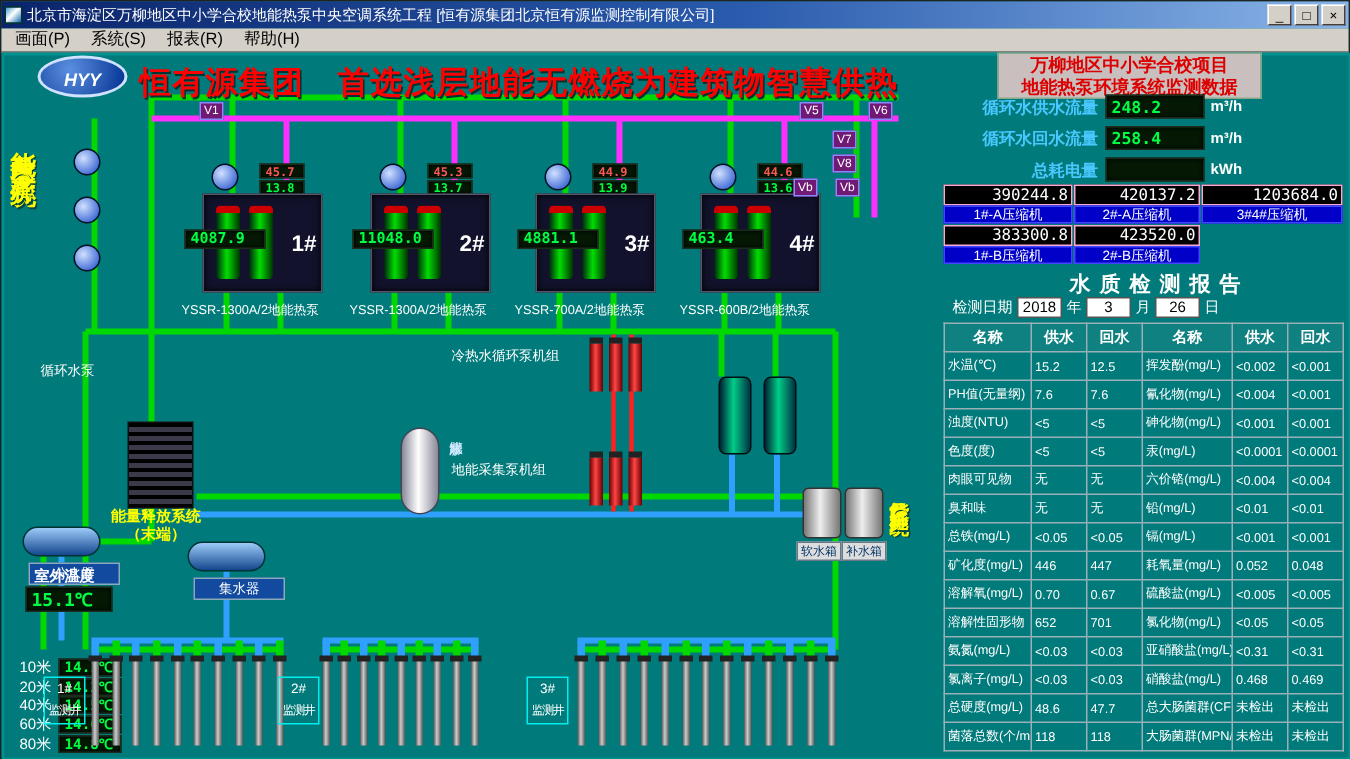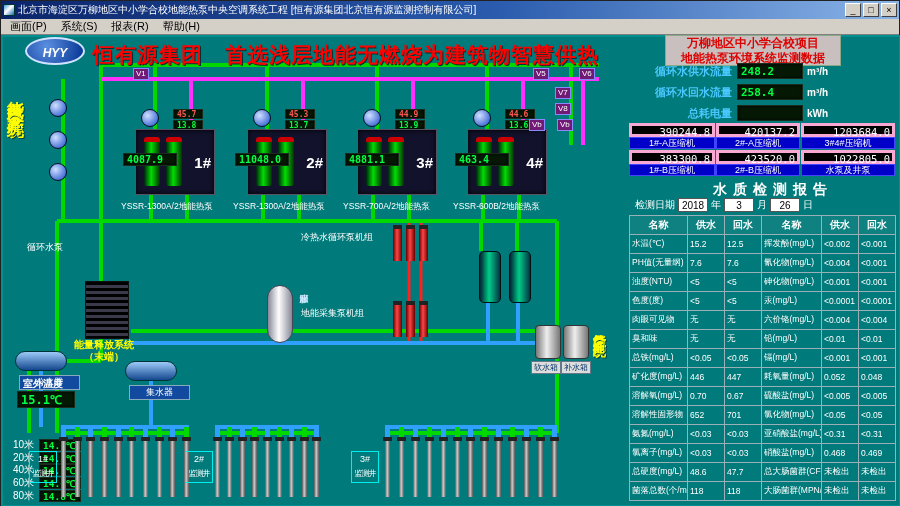--- a/index.html
+++ b/index.html
@@ -40,21 +40,21 @@
   .metric-row{display:flex;align-items:center;height:16px;margin-bottom:5px}
   .m-label{width:104px;text-align:right;padding-right:5px;color:#49c8ff;font-size:11px;font-weight:bold;white-space:nowrap}
   .ledbox{background:#041804;border:1px solid #1c2c1c;box-shadow:inset 0 0 3px #000;color:#00ff44;
     font-family:"DejaVu Sans Mono",monospace;font-weight:bold;padding:0 3px}
   .m-led{width:66px;height:16px;font-size:11px;line-height:15px}
   .m-unit{color:#fff;font-size:10px;margin-left:4px;font-weight:bold}
 
   
   .meter-grid{left:628px;top:88px;width:266px;display:grid;grid-template-columns:86px 84px 94px;gap:1px}
   .meter .val{background:#000;color:#fff;font-family:"DejaVu Sans Mono",monospace;font-size:10.5px;
-    text-align:right;border:3px solid #f9a8d4;height:14px;line-height:12px;padding:0 2px}
+    text-align:right;border:1px solid #f9a8d4;height:14px;line-height:12px;padding:0 2px}
   .meter .lab{background:#0000c8;color:#fff;font-size:9px;text-align:center;height:12px;line-height:11px;
     border:1px solid #4444ff;white-space:nowrap;overflow:hidden}
 
   
   .wq-title{left:652px;top:146px;width:240px;color:#fff;font-size:14px;font-weight:bold;letter-spacing:6px;text-align:center}
   .date-row{left:634px;top:163px;color:#fff;font-size:10px;display:flex;align-items:center;gap:3px}
   .date-box{background:#fff;color:#000;font-size:10px;min-width:30px;text-align:center;border:1px solid #555;
     height:14px;line-height:13px;padding:0 2px}
   .wq-table{left:628px;top:180px;width:266px;border-collapse:collapse;color:#fff;
     font-size:8.5px;table-layout:fixed}
@@ -230,24 +230,20 @@
         <div class="lab">3#4#压缩机</div>
       </div>
         <div class="meter">
         <div class="val">383300.8</div>
         <div class="lab">1#-B压缩机</div>
       </div>
         <div class="meter">
         <div class="val">423520.0</div>
         <div class="lab">2#-B压缩机</div>
       </div>
-        <div class="meter">
-        <div class="val">1022805.0</div>
-        <div class="lab">水泵及井泵</div>
-      </div>
       </div>
 
     <div class="abs wq-title">水质检测报告</div>
     <div class="abs date-row">
       <span>检测日期</span>
       <span class="date-box">2018</span>
       <span>年</span>
       <span class="date-box">3</span>
       <span>月</span>
       <span class="date-box">26</span>

